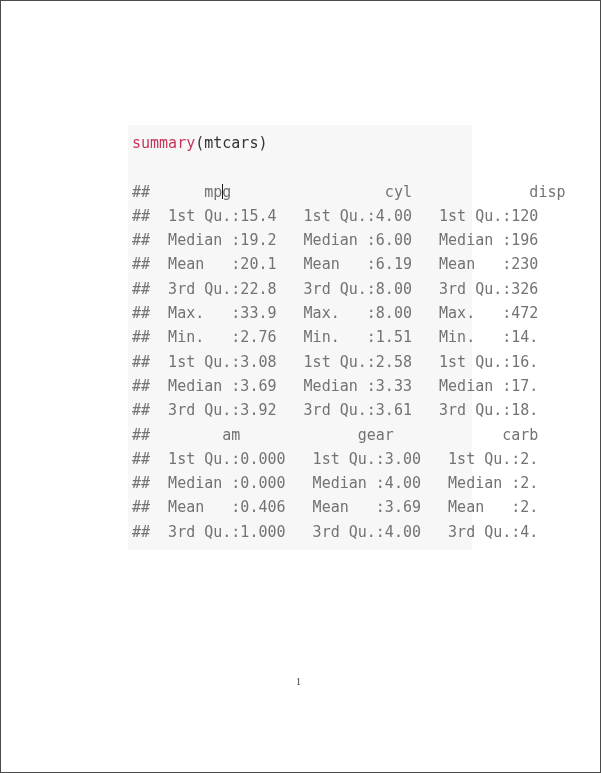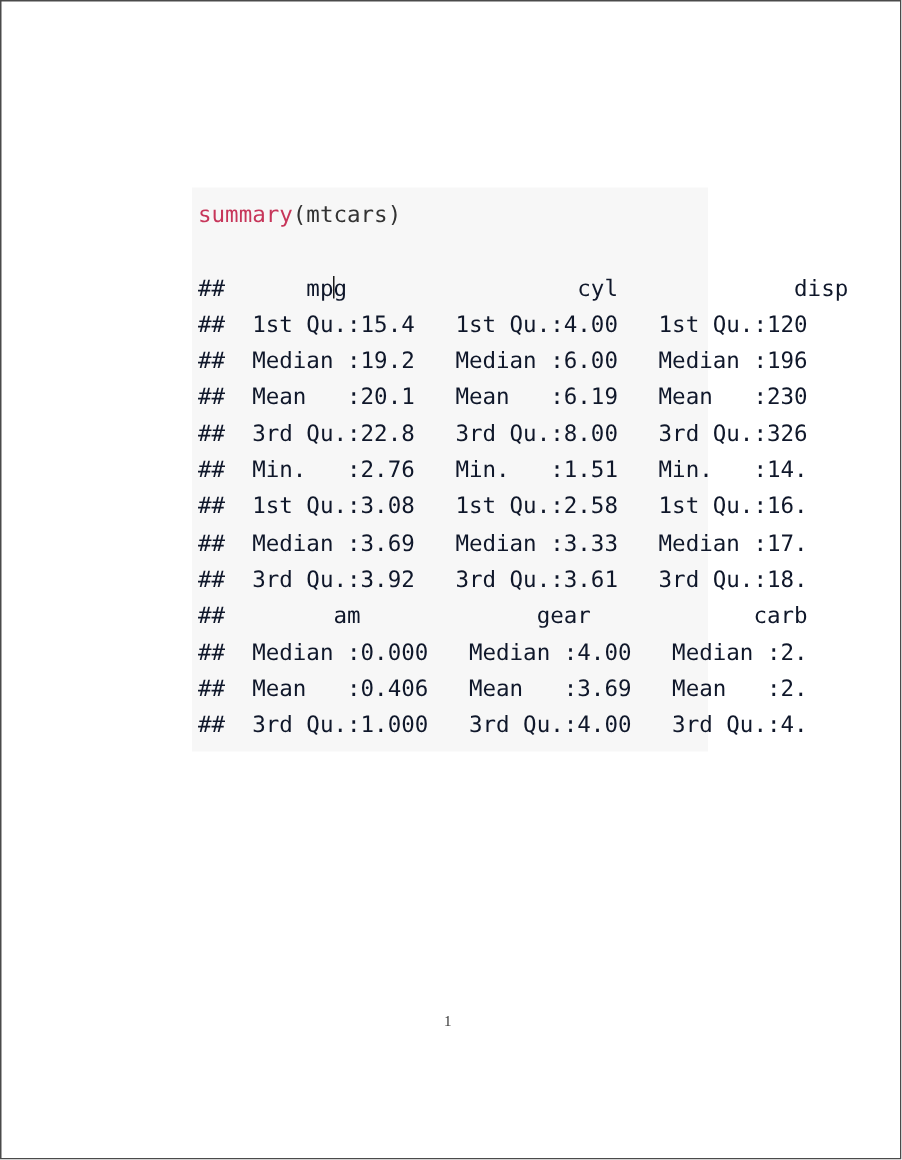--- a/index.html
+++ b/index.html
@@ -43,21 +43,21 @@
     background: #f7f7f7;
     box-sizing: border-box;
   }
 
   .code-line,
   .output-line {
     font-family: "DejaVu Sans Mono", "Liberation Mono", monospace;
     font-size: 15px;
     line-height: 24.3px;
     white-space: pre;
-    color: #0f172a;
+    color: #737373;
     margin: 0;
     padding: 0 0 0 4px;
     letter-spacing: 0px;
   }
 
   .code-line {
     color: #333333;
   }
 
   .fn-name {
@@ -101,27 +101,29 @@
       <div class="code-line"><span class="fn-name">summary</span><span>(mtcars)</span></div>
 
       <div class="blank-line"></div>
 
       <div class="output-line"><span>##      mp</span><span class="caret"></span><span>g                 cyl             disp</span></div>
 
       <div class="output-line">##  1st Qu.:15.4   1st Qu.:4.00   1st Qu.:120</div>
       <div class="output-line">##  Median :19.2   Median :6.00   Median :196</div>
       <div class="output-line">##  Mean   :20.1   Mean   :6.19   Mean   :230</div>
       <div class="output-line">##  3rd Qu.:22.8   3rd Qu.:8.00   3rd Qu.:326</div>
+      <div class="output-line">##  Max.   :33.9   Max.   :8.00   Max.   :472</div>
 
       <div class="output-line">##  Min.   :2.76   Min.   :1.51   Min.   :14.</div>
       <div class="output-line">##  1st Qu.:3.08   1st Qu.:2.58   1st Qu.:16.</div>
       <div class="output-line">##  Median :3.69   Median :3.33   Median :17.</div>
       <div class="output-line">##  3rd Qu.:3.92   3rd Qu.:3.61   3rd Qu.:18.</div>
 
       <div class="output-line">##        am             gear            carb</div>
+      <div class="output-line">##  1st Qu.:0.000   1st Qu.:3.00   1st Qu.:2.</div>
       <div class="output-line">##  Median :0.000   Median :4.00   Median :2.</div>
       <div class="output-line">##  Mean   :0.406   Mean   :3.69   Mean   :2.</div>
       <div class="output-line">##  3rd Qu.:1.000   3rd Qu.:4.00   3rd Qu.:4.</div>
 
     </div>
 
     <div class="page-number">1</div>
 
   </div>
 </div>

